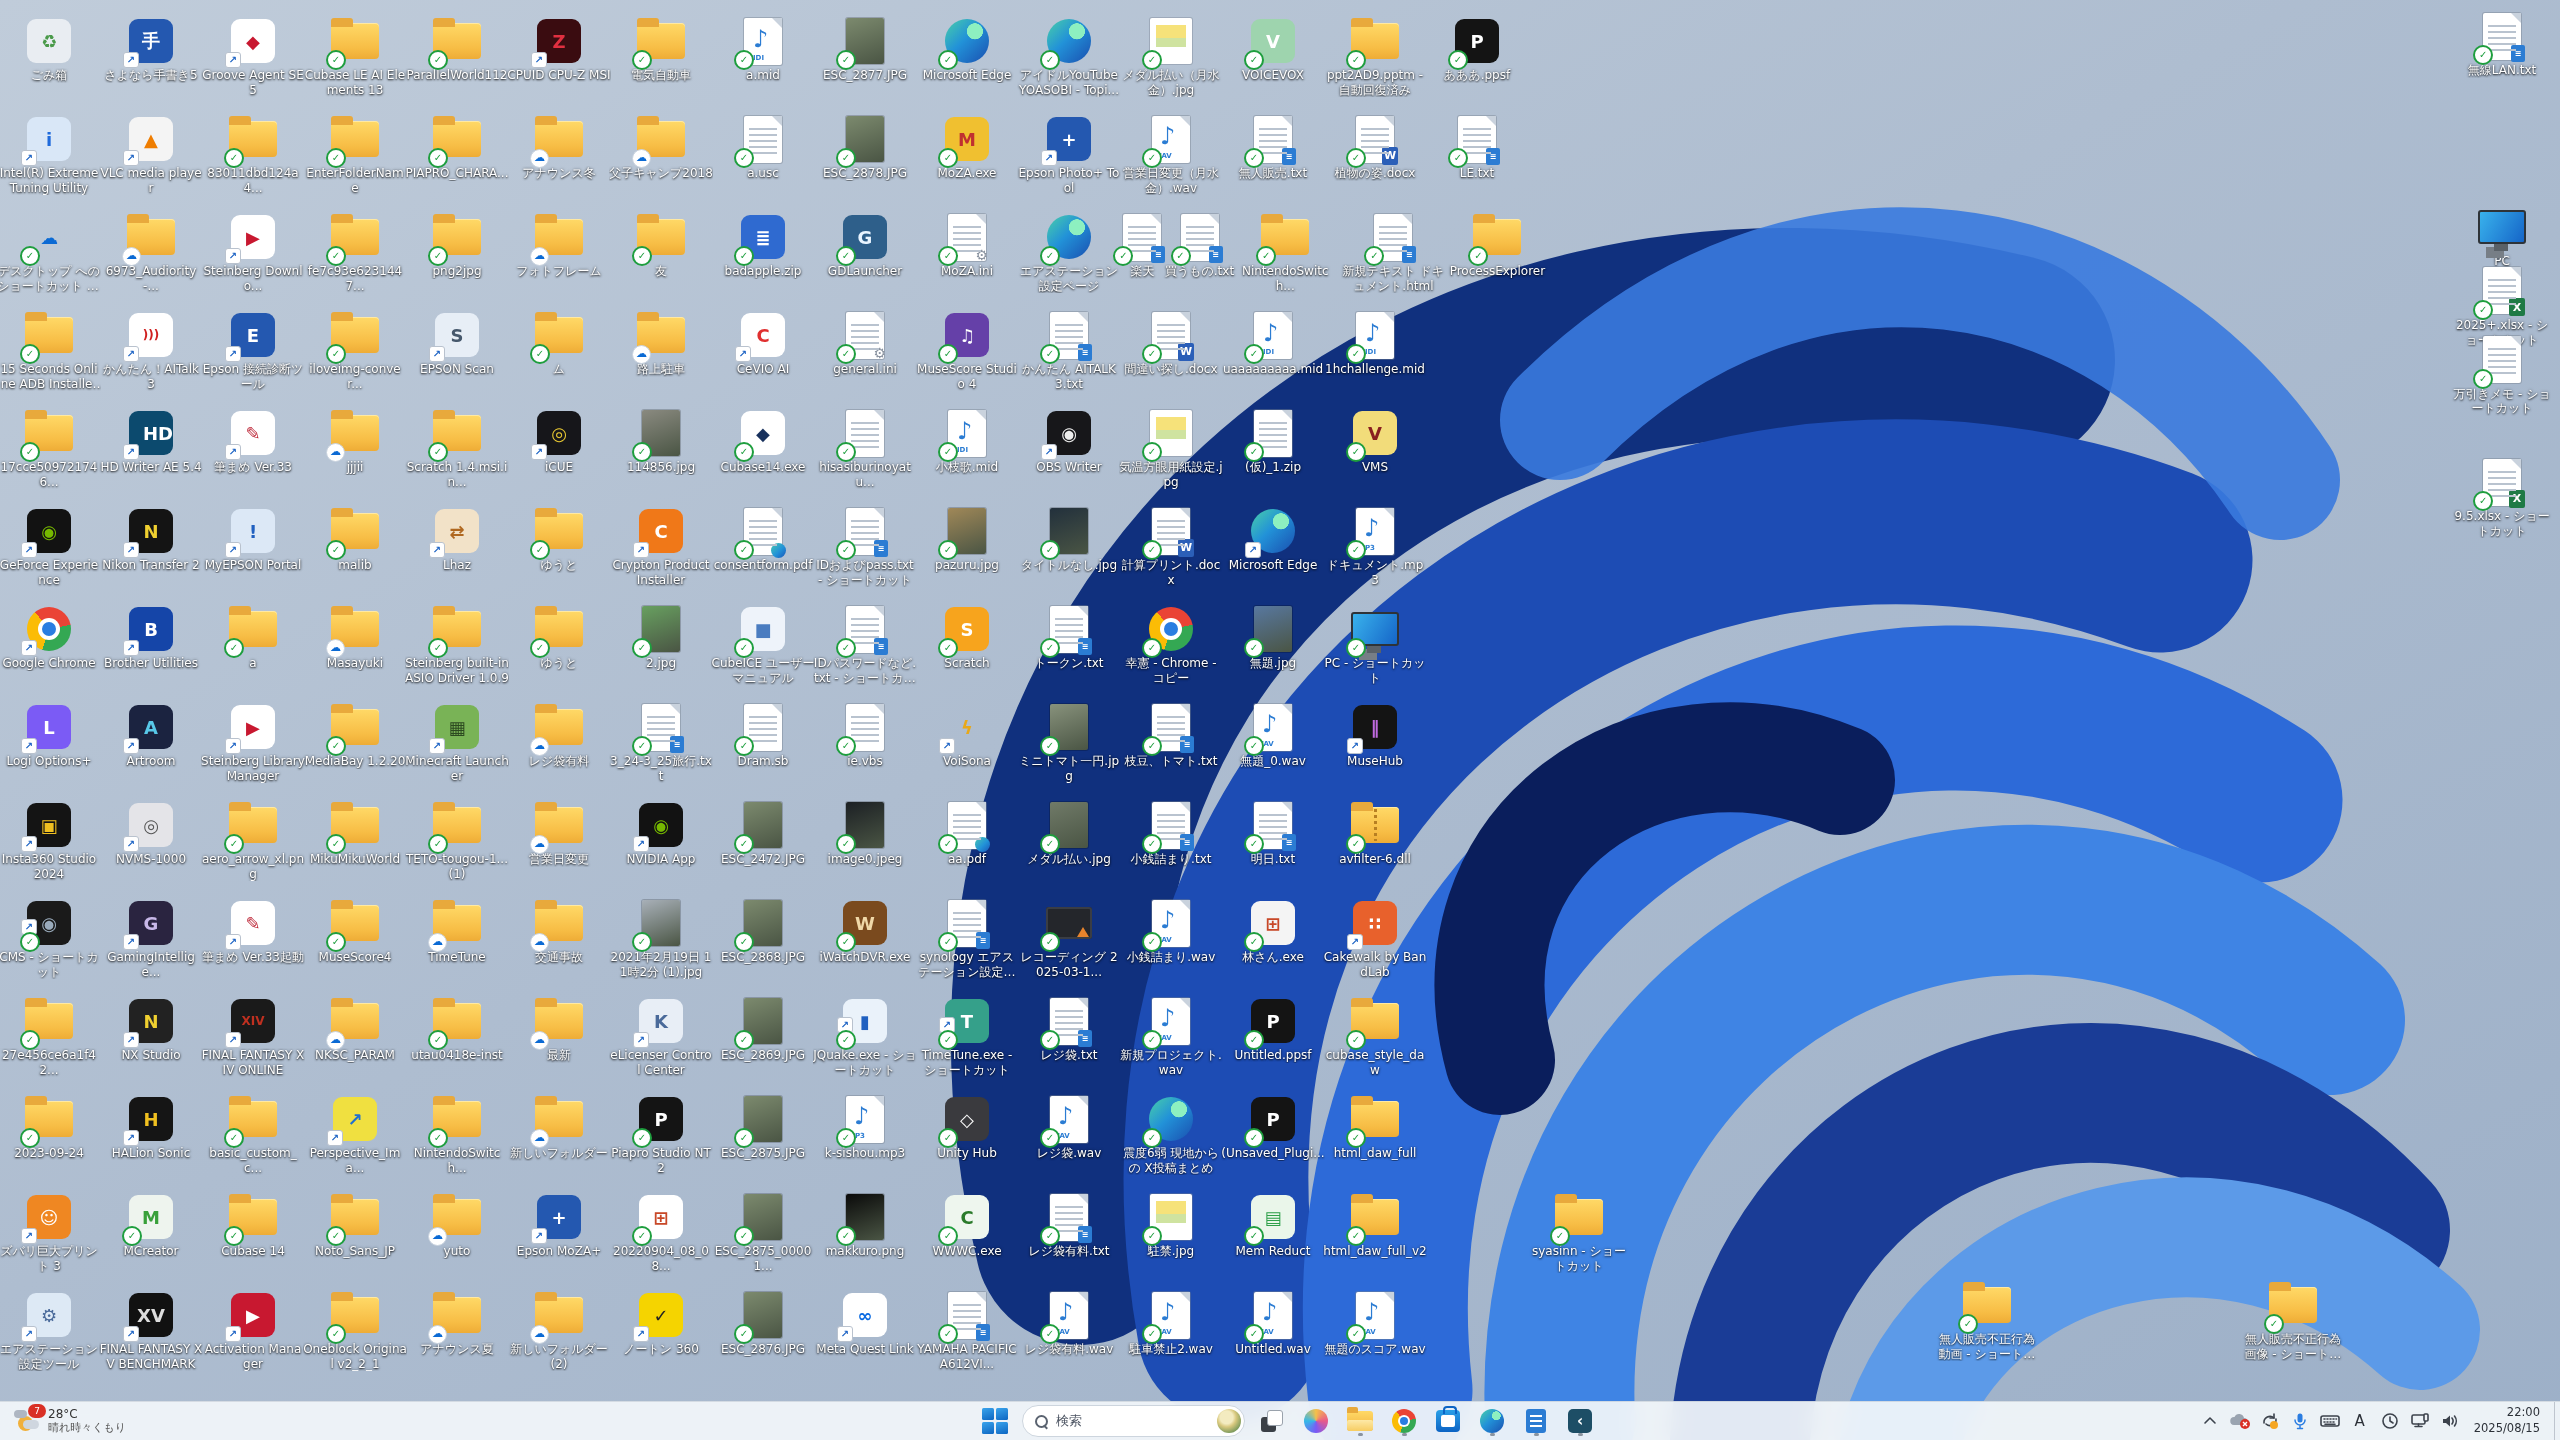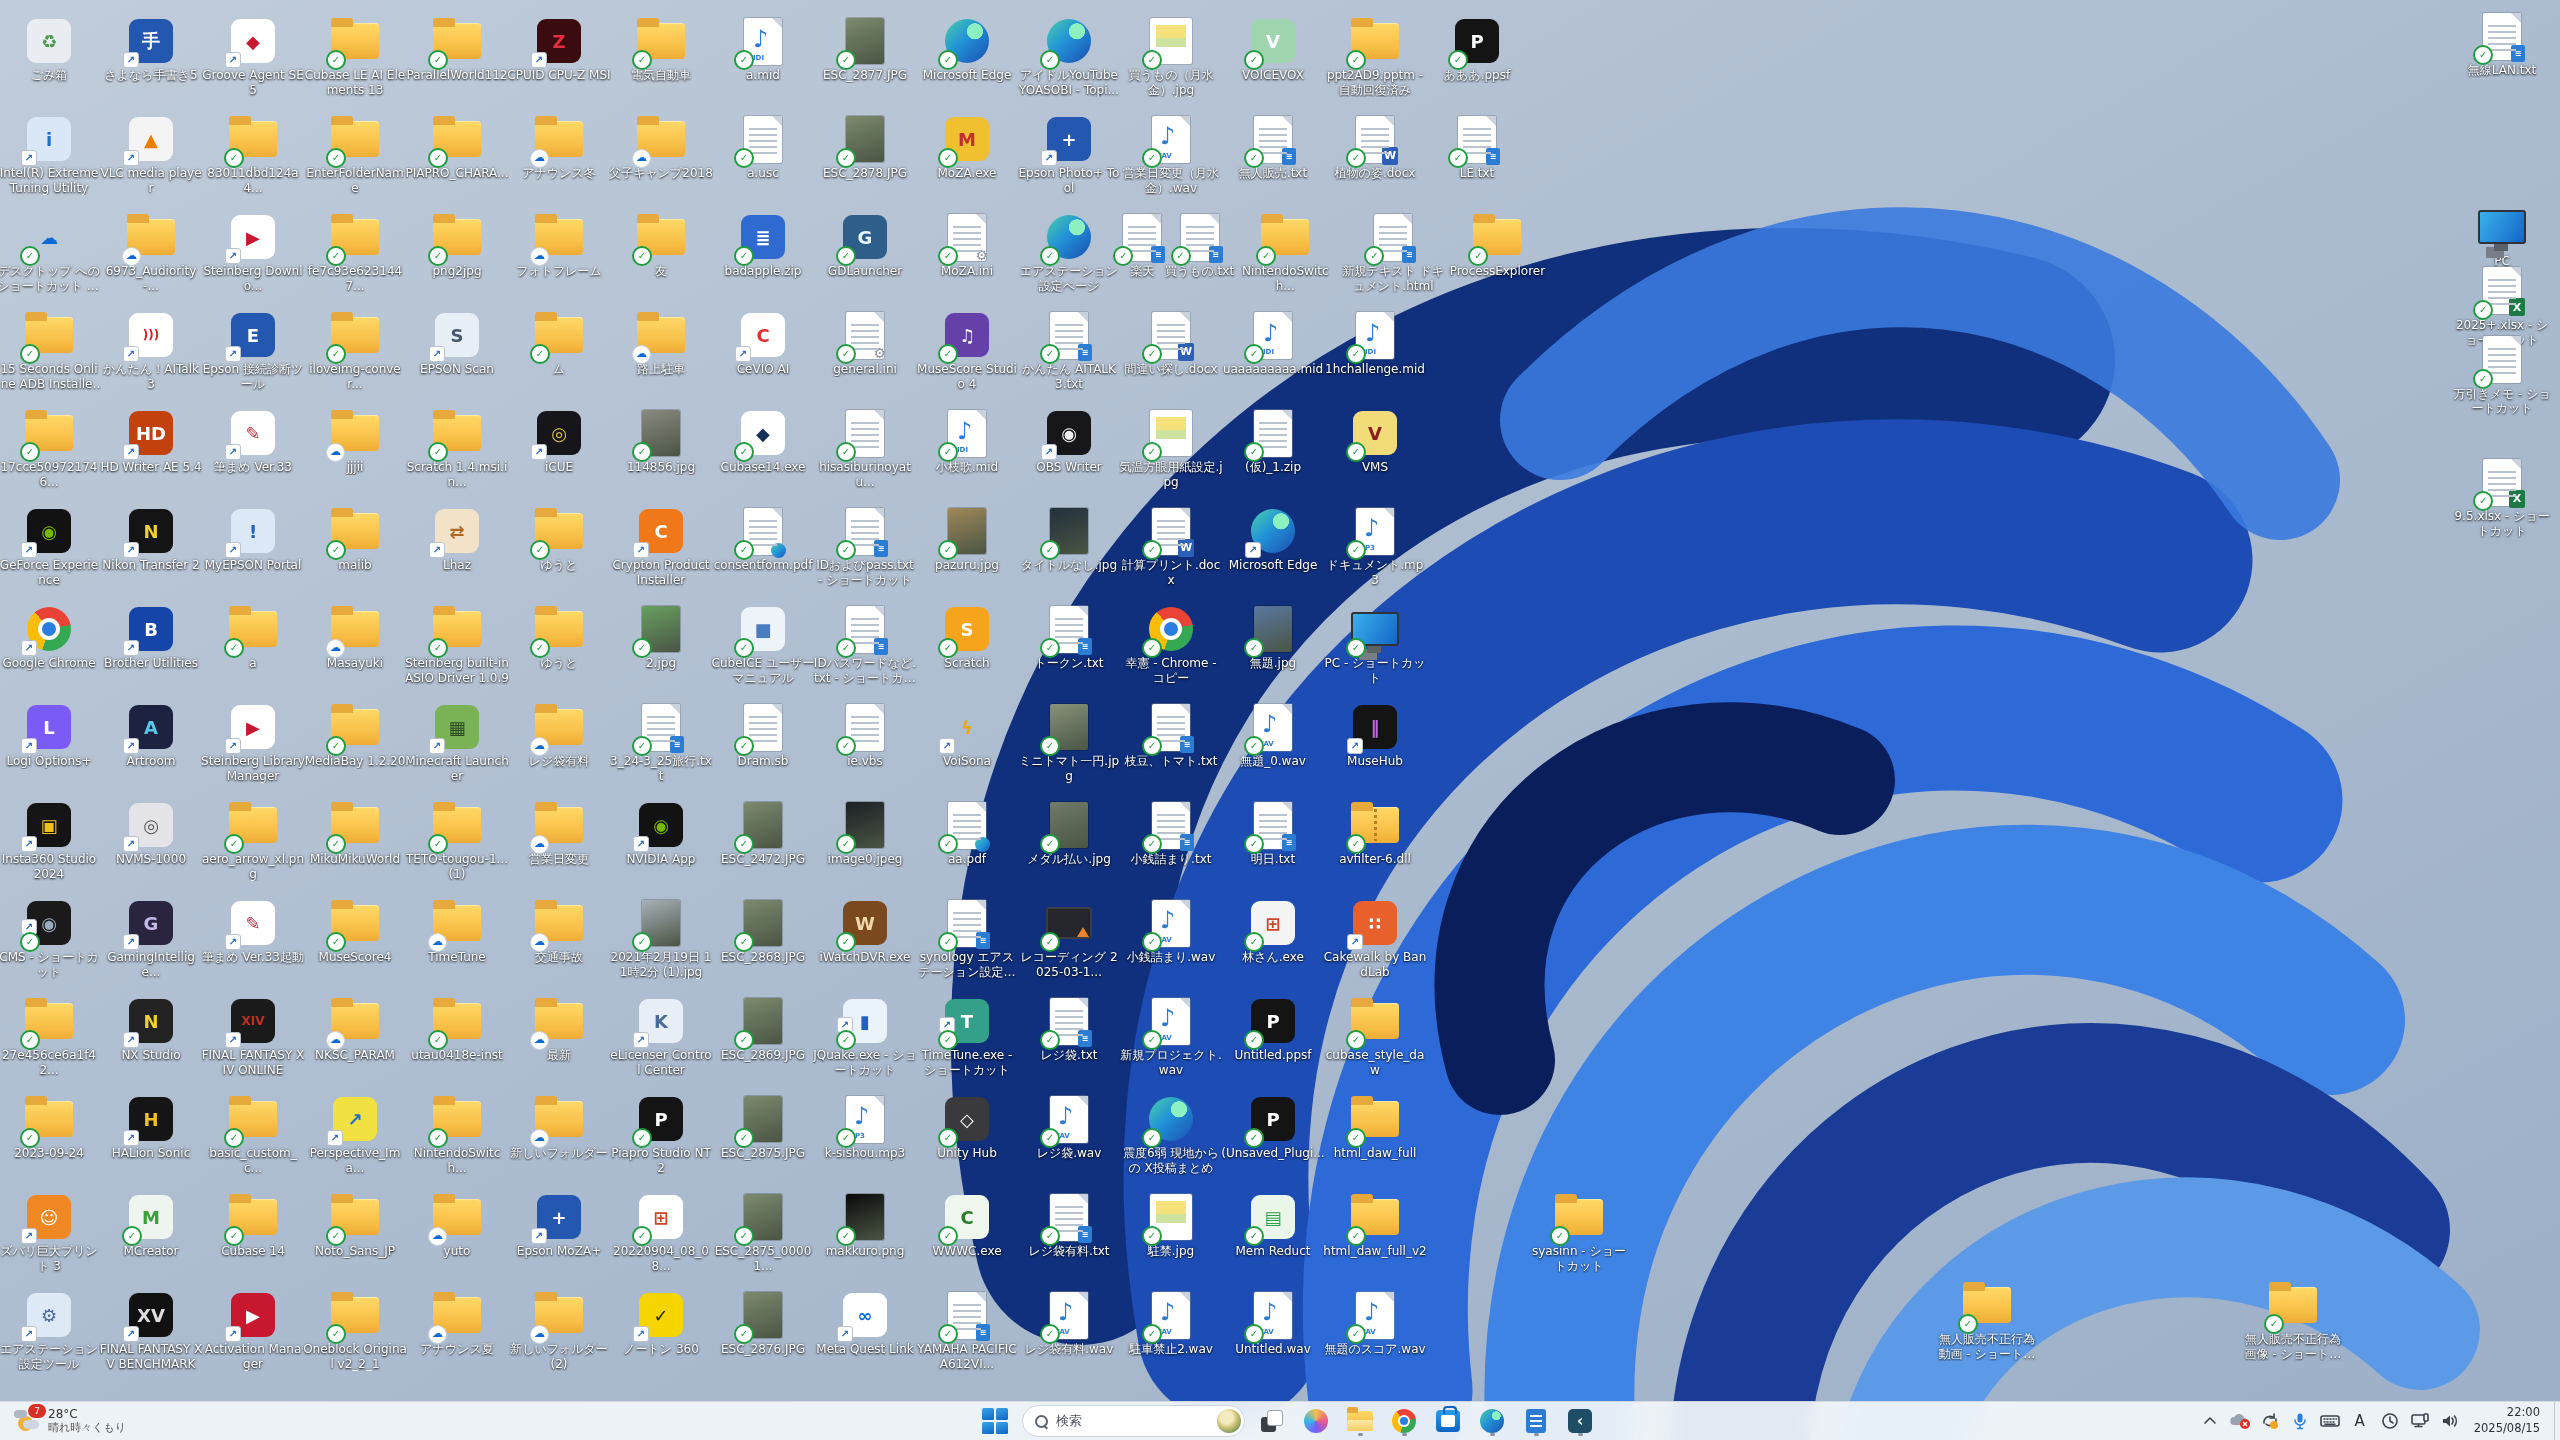--- a/index.html
+++ b/index.html
@@ -230,21 +230,21 @@
         <div class="edge"></div>
         <span class="bg bk">✓</span>
       </div>
       <div class="lbl">アイドルYouTube YOASOBI - Topi...</div>
     </div>
     <div class="cell" title="営業日変更（月水金）.jpg" style="left: 1119px; top: 17px;">
       <div class="ic">
         <div class="pd"></div>
         <span class="bg bk">✓</span>
       </div>
-      <div class="lbl">買うもの（月水金）.jpg</div>
+      <div class="lbl">メダル払い（月水金）.jpg</div>
     </div>
     <div class="cell" title="VOICEVOX" style="left: 1221px; top: 17px;">
       <div class="ic">
         <div class="app" style="background: rgb(158, 212, 174);">
           <span style="color: rgb(255, 255, 255);">V</span>
         </div>
         <span class="bg bk">✓</span>
       </div>
       <div class="lbl">VOICEVOX</div>
     </div>
@@ -636,21 +636,21 @@
     </div>
     <div class="cell" title="17cce509721746..." style="left: -3px; top: 409px;">
       <div class="ic">
         <div class="f"></div>
         <span class="bg bk">✓</span>
       </div>
       <div class="lbl">17cce509721746...</div>
     </div>
     <div class="cell" title="HD Writer AE 5.4" style="left: 99px; top: 409px;">
       <div class="ic">
-        <div class="app" style="background: #c2410c;">
+        <div class="app" style="background: #0c4a6e; justify-content: flex-end;">
           <span style="color: rgb(255, 255, 255);">HD</span>
         </div>
         <span class="bg bs">↗</span>
       </div>
       <div class="lbl">HD Writer AE 5.4</div>
     </div>
     <div class="cell" title="筆まめ Ver.33" style="left: 201px; top: 409px;">
       <div class="ic">
         <div class="app" style="background: rgb(255, 255, 255);">
           <span style="color: rgb(192, 48, 64);">✎</span>

